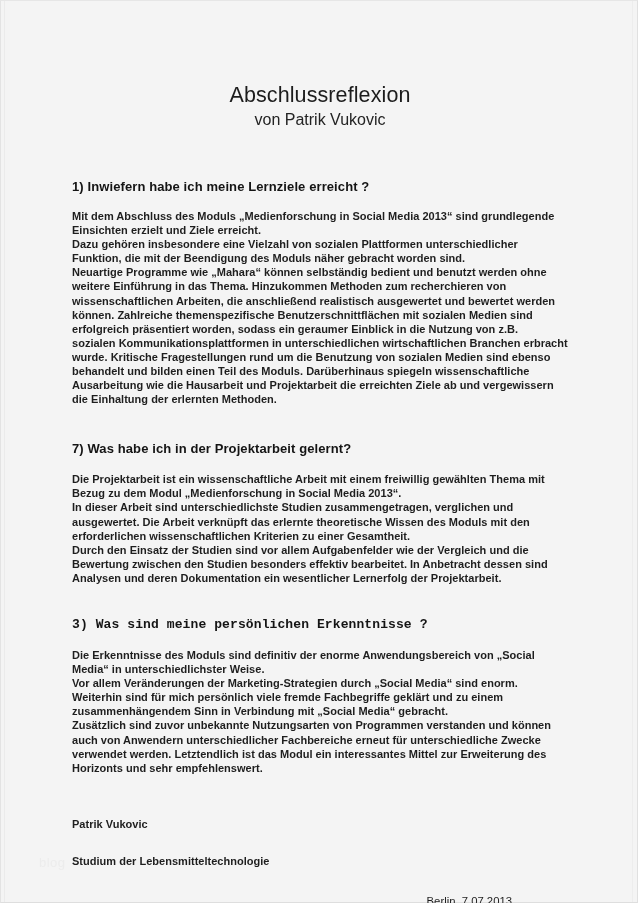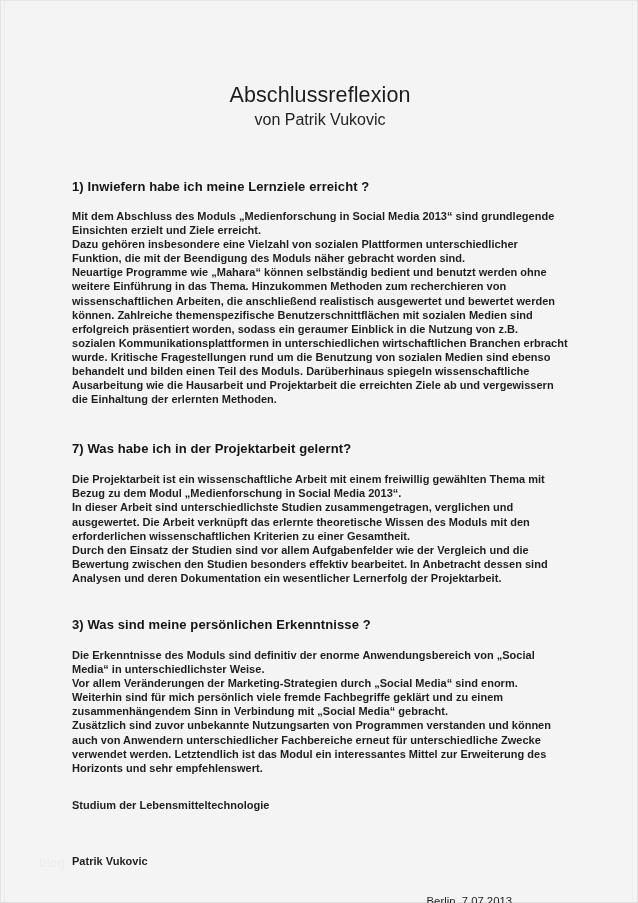--- a/index.html
+++ b/index.html
@@ -85,21 +85,21 @@
     line-height: 14.1px;
     margin: 0;
     white-space: pre-line;
     letter-spacing: 0.02px;
   }
 
   .sec1-heading { margin-top: 50px; }
   .sec1-body    { margin-top: 15px; }
   .sec2-heading { margin-top: 35px; }
   .sec2-body    { margin-top: 16px; }
-  .sec3-heading { margin-top: 32px; }
+  .sec3-heading { margin-top: 32px; font-family: Liberation Mono, monospace; }
   .sec3-body    { margin-top: 16px; }
 
   .signature-name { margin-top: 42px; }
   .signature-study { margin-top: 23px; }
 
   .date-line {
     text-align: right;
     font-size: 11.3px;
     color: #1e1e1e;
     margin-top: 27px;
@@ -163,23 +163,23 @@
 Media“ in unterschiedlichster Weise.
 Vor allem Veränderungen der Marketing-Strategien durch „Social Media“ sind enorm.
 Weiterhin sind für mich persönlich viele fremde Fachbegriffe geklärt und zu einem
 zusammenhängendem Sinn in Verbindung mit „Social Media“ gebracht.
 Zusätzlich sind zuvor unbekannte Nutzungsarten von Programmen verstanden und können
 auch von Anwendern unterschiedlicher Fachbereiche erneut für unterschiedliche Zwecke
 verwendet werden. Letztendlich ist das Modul ein interessantes Mittel zur Erweiterung des
 Horizonts und sehr empfehlenswert.</div>
     </div>
 
+    <div class="body-text signature-name">Patrik Vukovic</div>
+
     <div class="body-text signature-study">Studium der Lebensmitteltechnologie</div>
-
-    <div class="body-text signature-name">Patrik Vukovic</div>
 
     <div class="date-line">Berlin, 7.07.2013</div>
 
   </div>
 
   <div class="watermark">blog</div>
 
 </div>
 
 </body></html>

